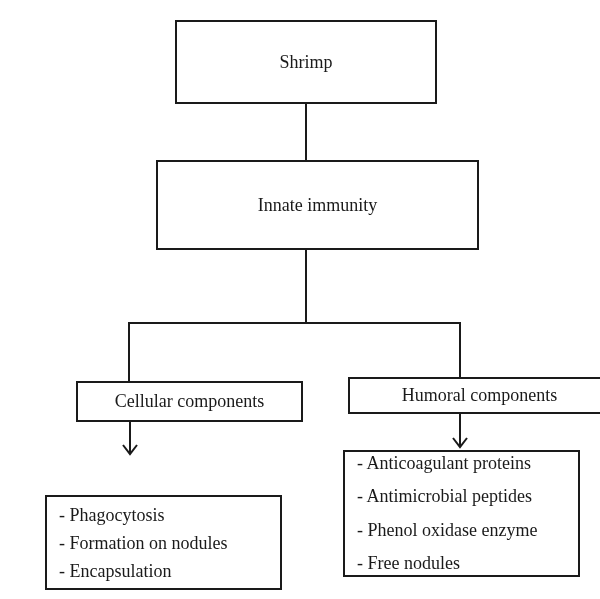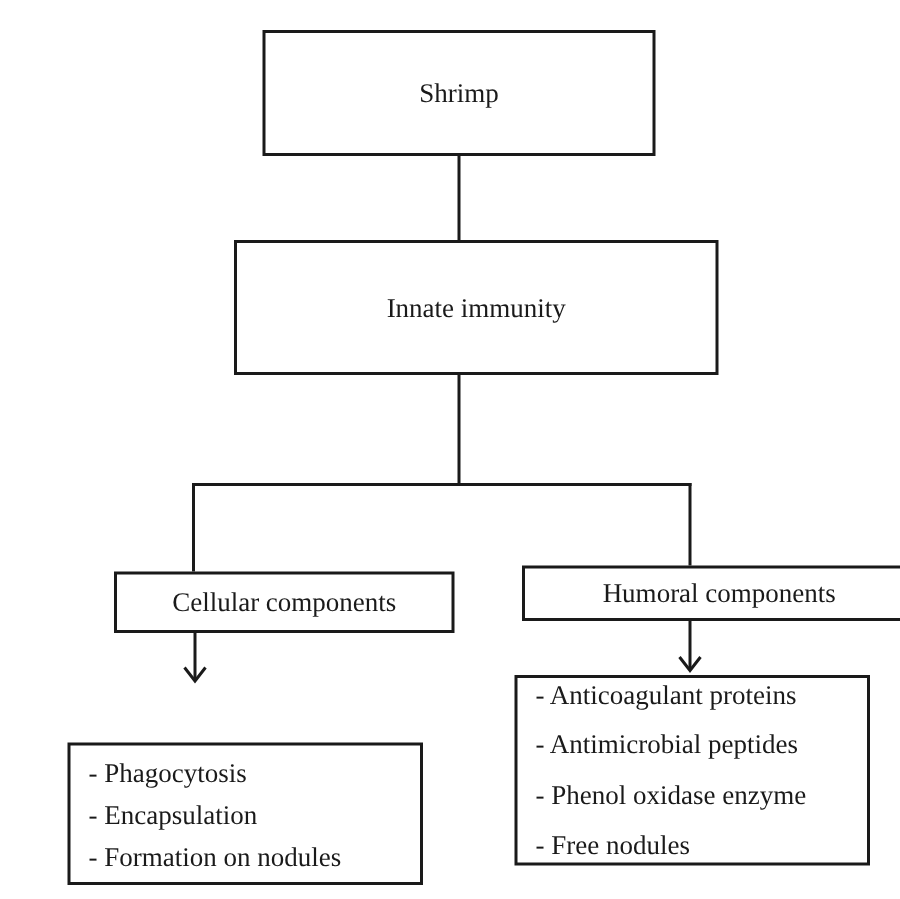--- a/index.html
+++ b/index.html
@@ -97,22 +97,22 @@
     <polyline points="2,24 9,33 16,24"></polyline>
   </svg>
 
   <svg class="arrow-svg arrow-right" width="18" height="36" viewBox="0 0 18 36">
     <line x1="9" y1="0" x2="9" y2="33"></line>
     <polyline points="2,25 9,34 16,25"></polyline>
   </svg>
 
   <div class="node node-list node-cellular-list">
     <div>- Phagocytosis</div>
+    <div>- Formation on nodules</div>
     <div>- Encapsulation</div>
-    <div>- Formation on nodules</div>
   </div>
 
   <div class="node node-list node-humoral-list">
     <div>- Anticoagulant proteins</div>
     <div>- Antimicrobial peptides</div>
     <div>- Phenol oxidase enzyme</div>
     <div>- Free nodules</div>
   </div>
 
 </div>

